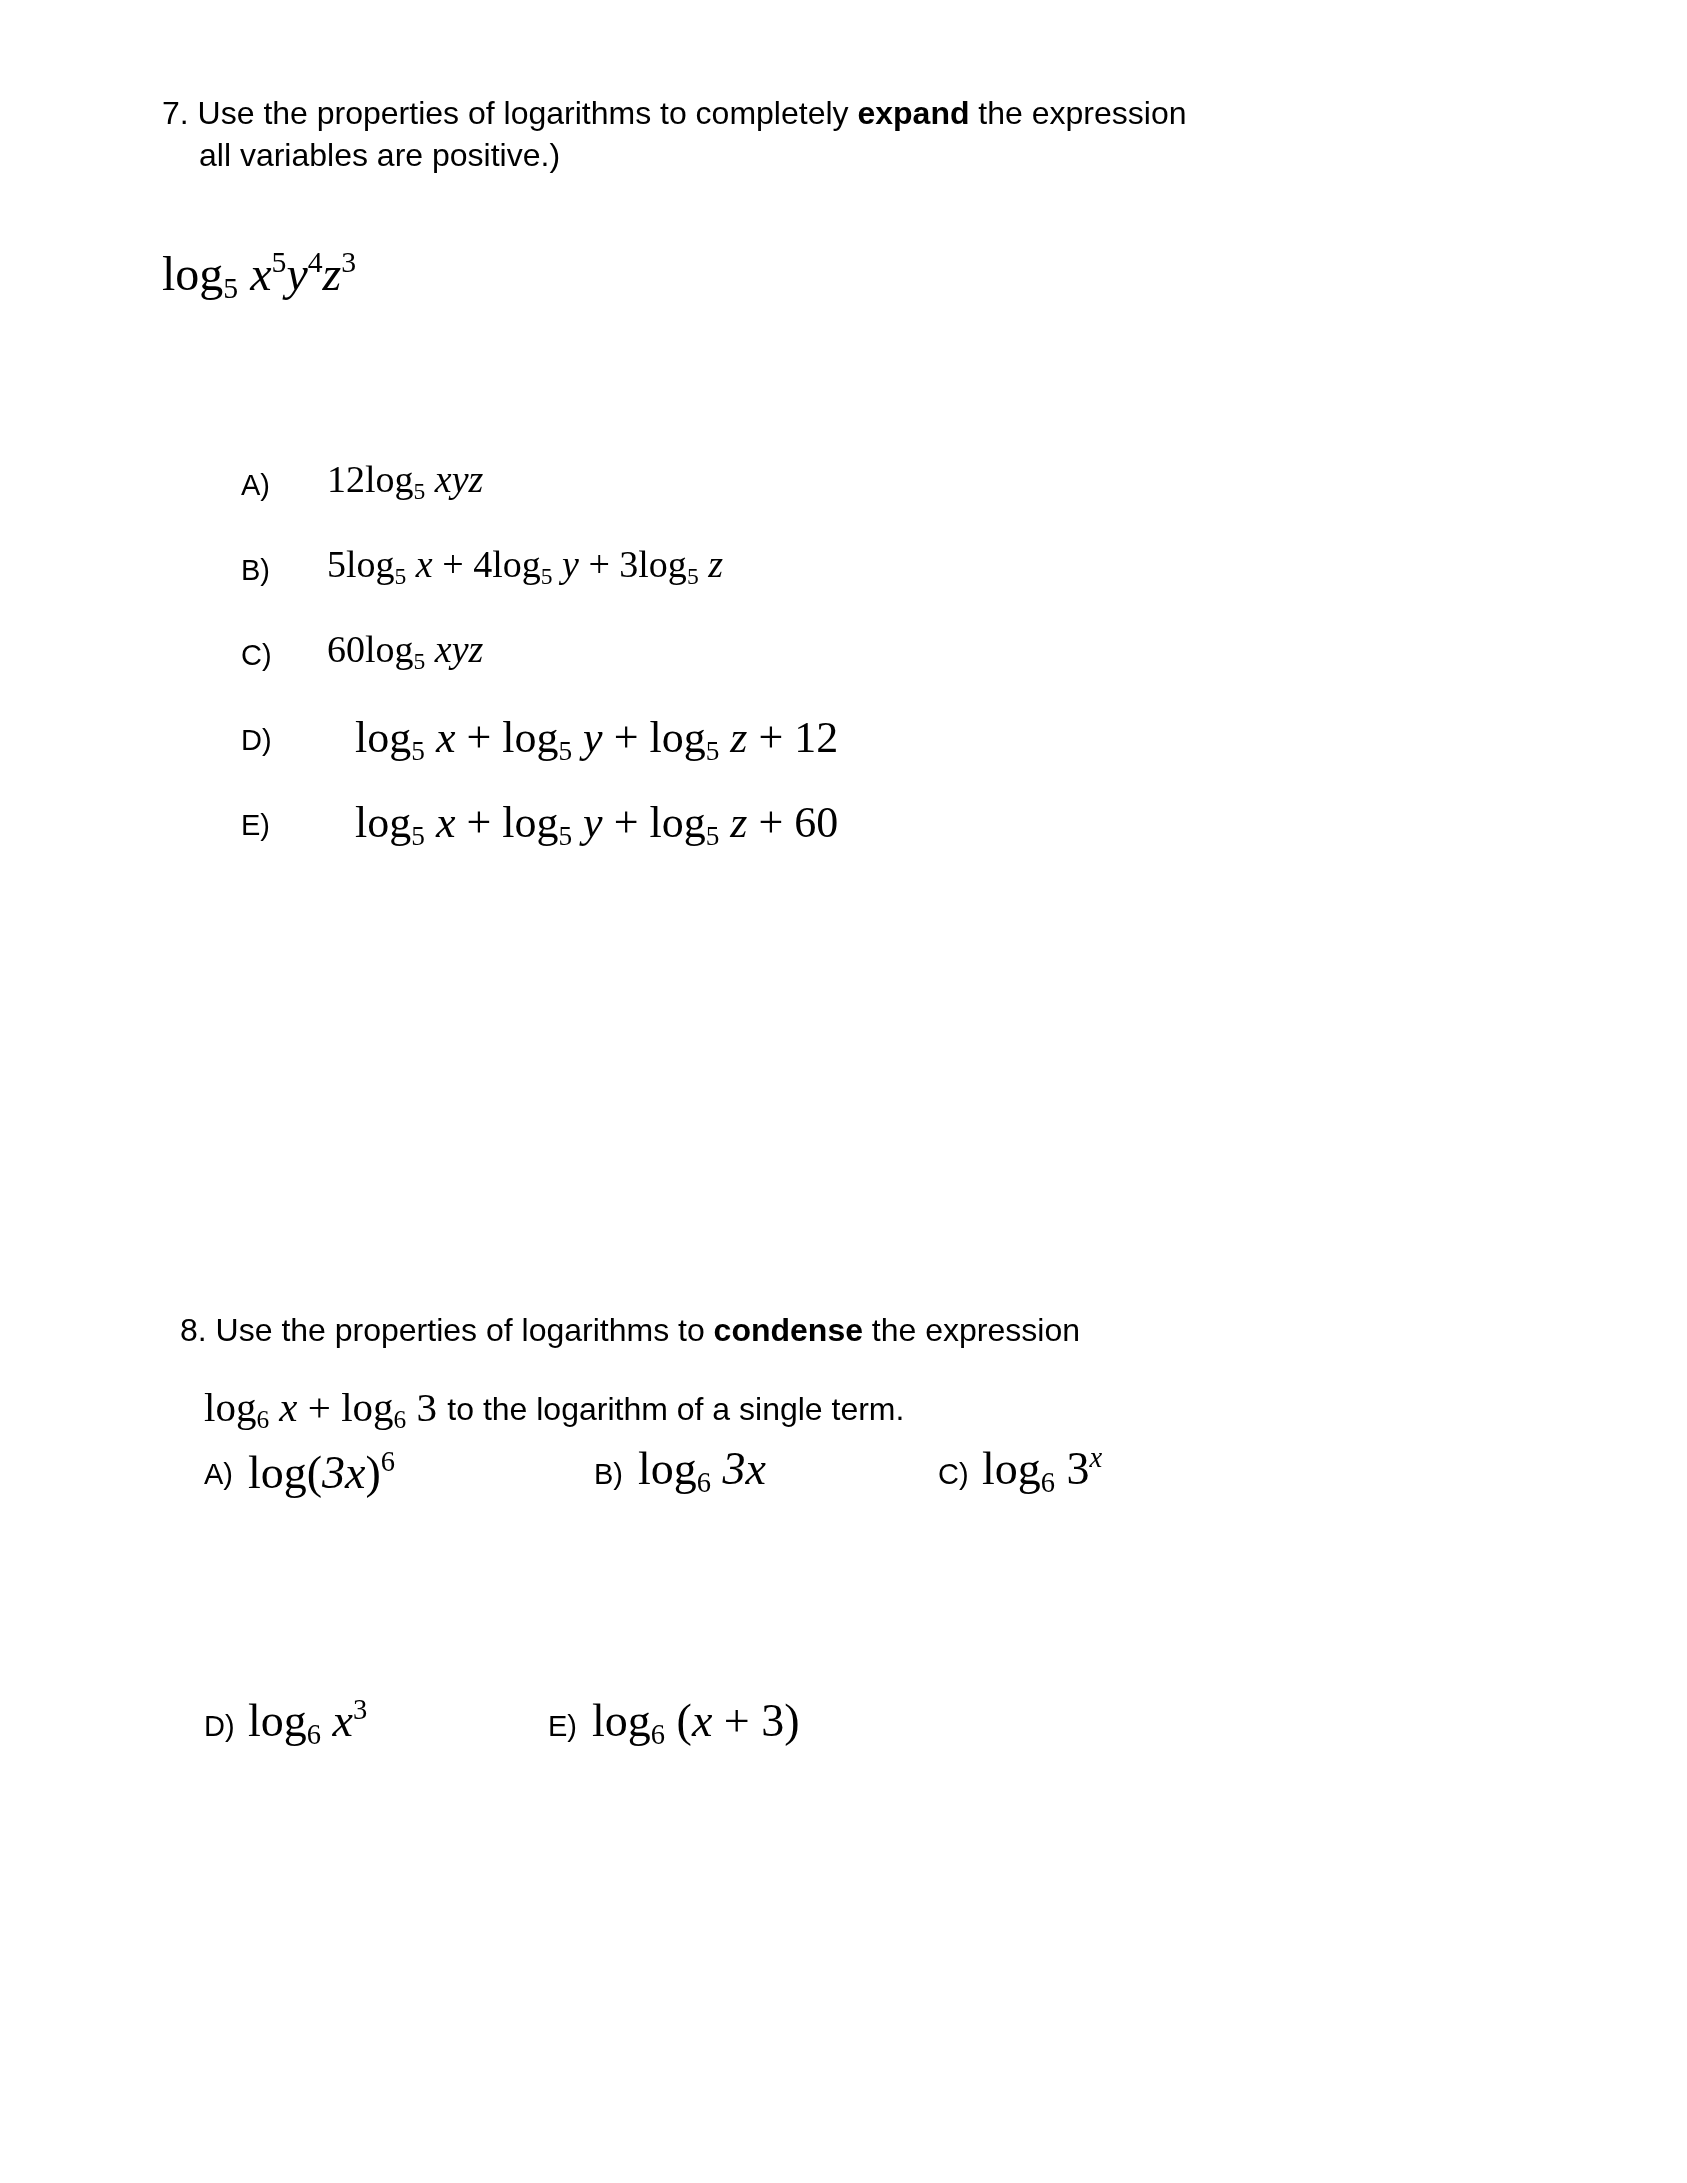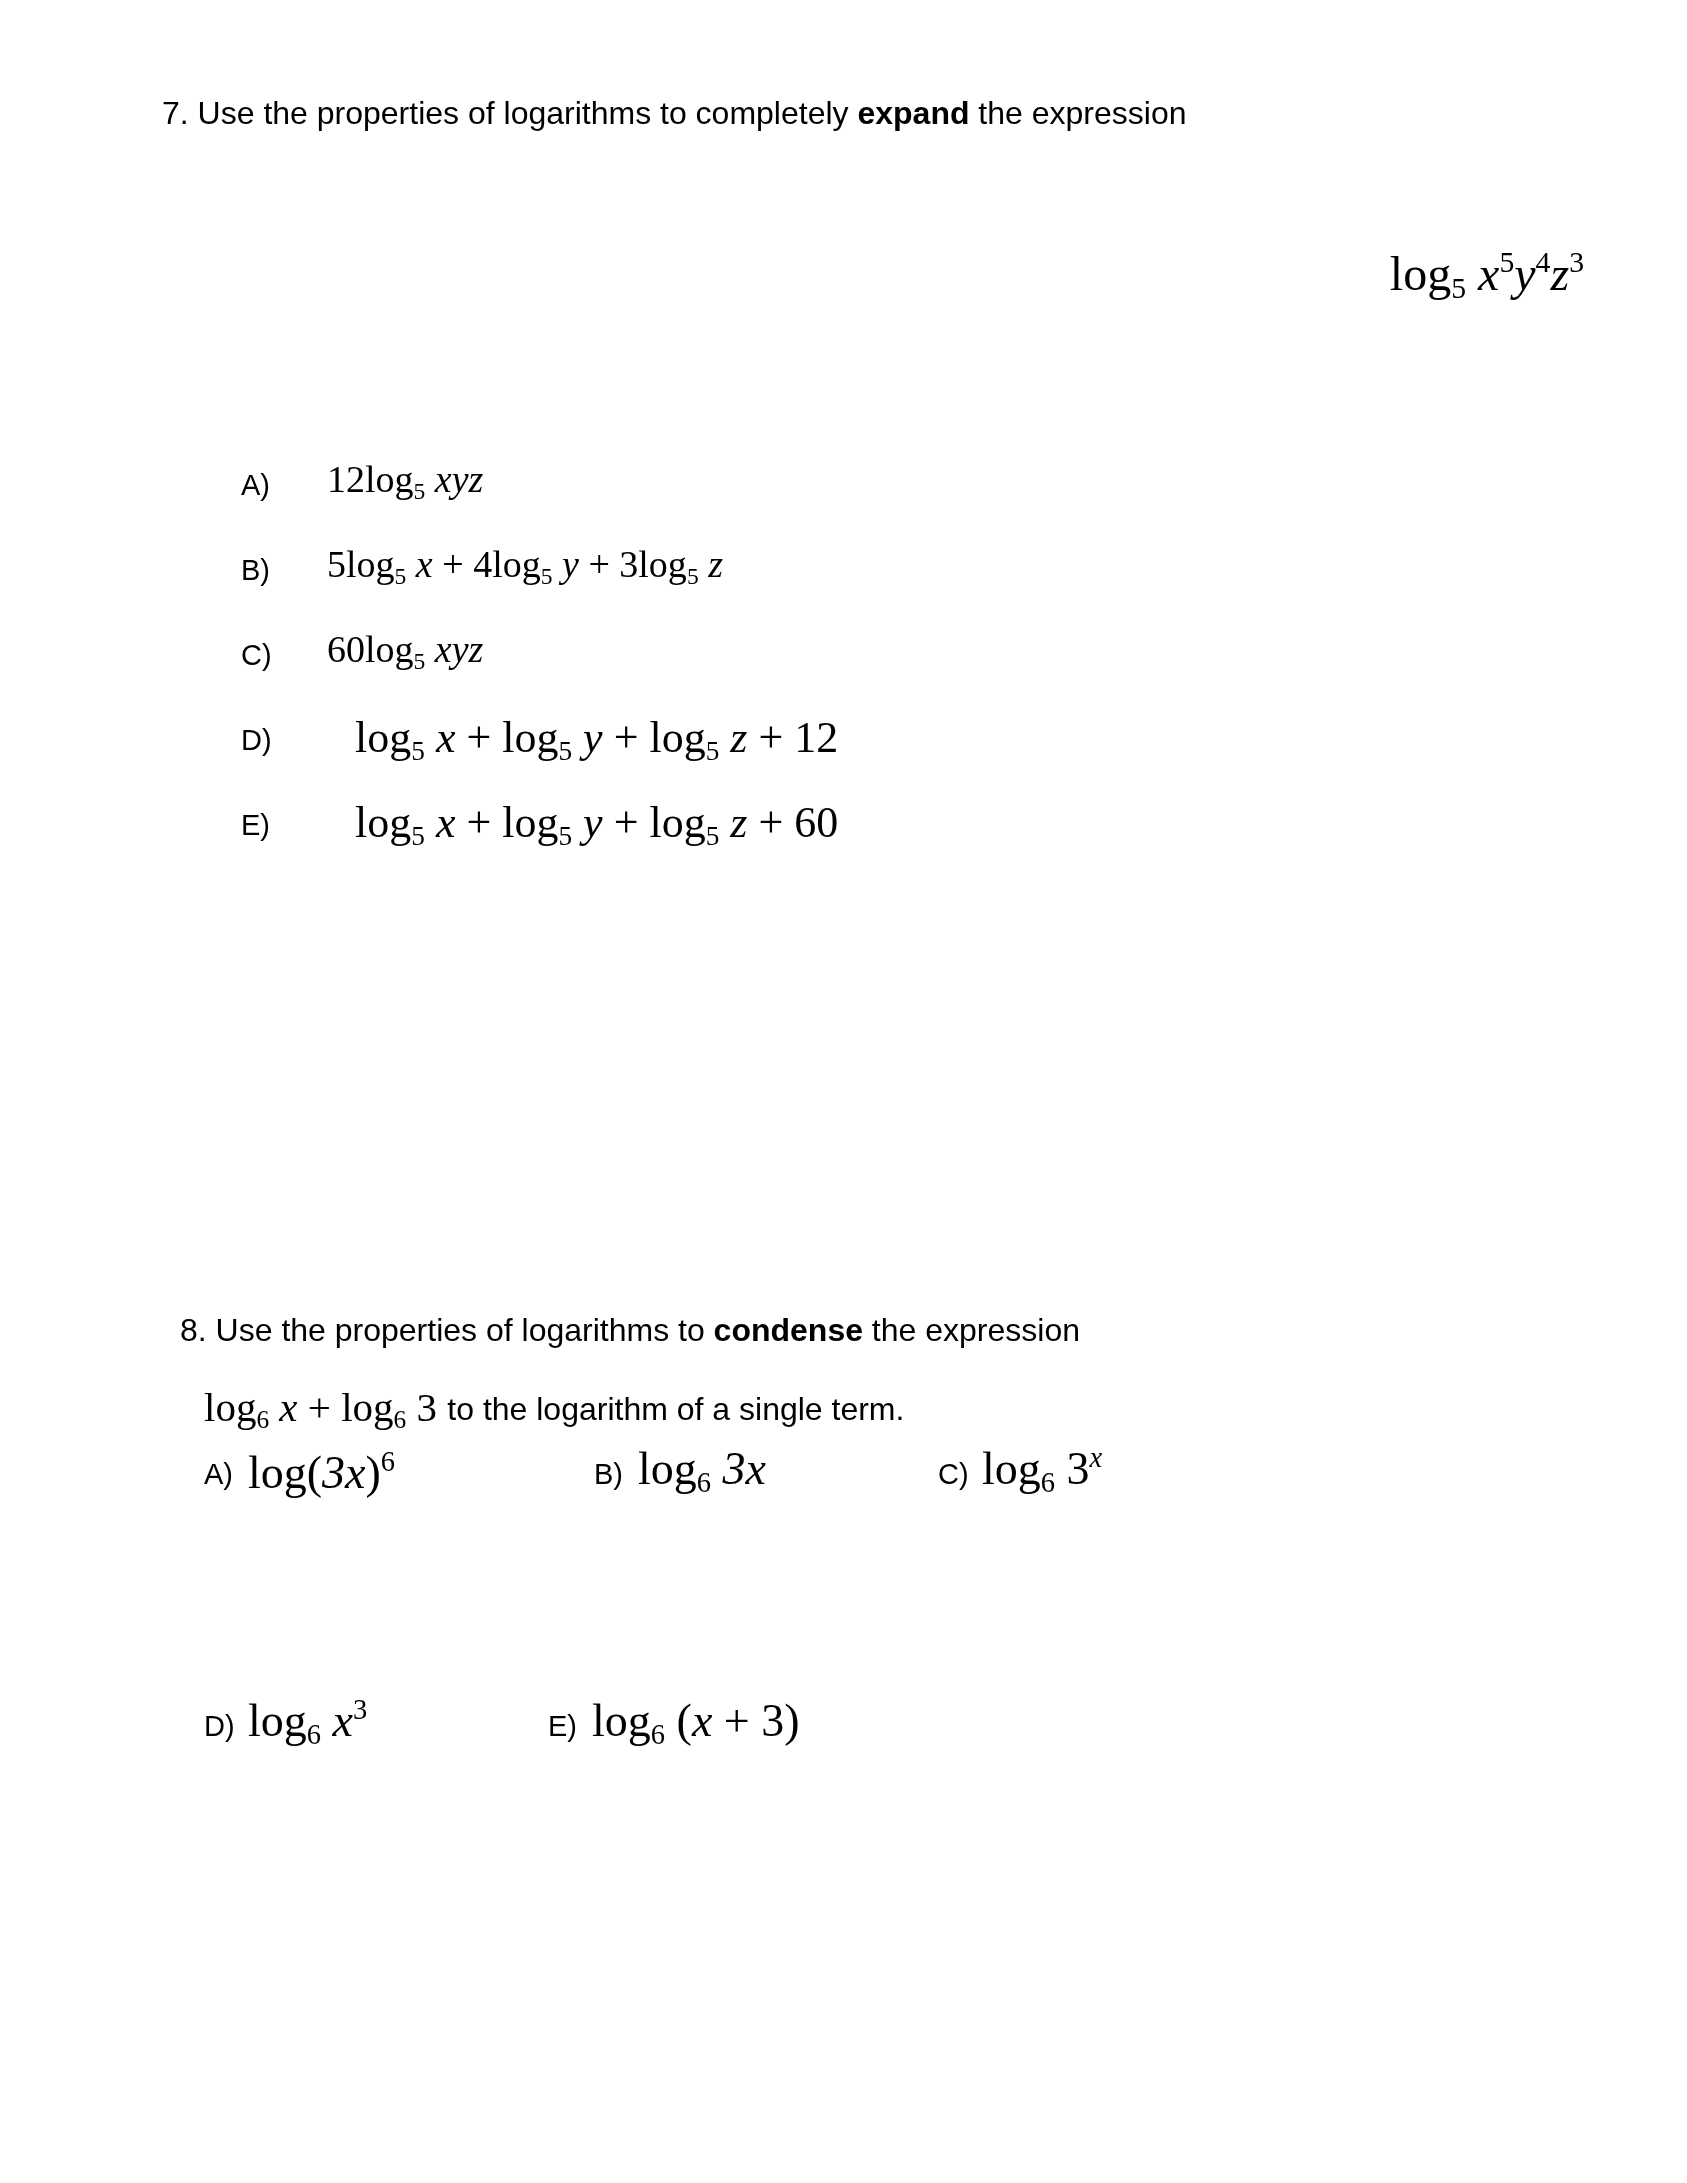--- a/index.html
+++ b/index.html
@@ -62,21 +62,21 @@
     vertical-align: 0.60em;
     font-style: normal;
   }
 
   
   .centered-expr {
     position: absolute;
     top: 152px;
     left: 0;
     width: 1422px;
-    text-align: right;
+    text-align: left;
     font-size: 48px;
     font-family: "Liberation Serif", serif;
   }
 
   
   .choices7 {
     position: absolute;
     top: 364px;
     left: 79px;
     width: 1323px;
@@ -154,20 +154,21 @@
 </head>
 <body>
 
 <div class="page">
 
   <div class="question" id="q7">
 
     <div class="q-stem">
       <span>7.</span>
       <span>Use the properties of logarithms to completely </span><b>expand</b><span> the expression</span>
+      <span class="q-stem-indent">all variables are positive.)</span>
     </div>
 
     <div class="centered-expr">
       <span class="math nowrap">
         <span>log</span><sub>5</sub><span>&nbsp;</span><span class="mi">x</span><sup>5</sup><span class="mi">y</span><sup>4</sup><span class="mi">z</span><sup>3</sup>
       </span>
     </div>
 
     <div class="choices7">
 

